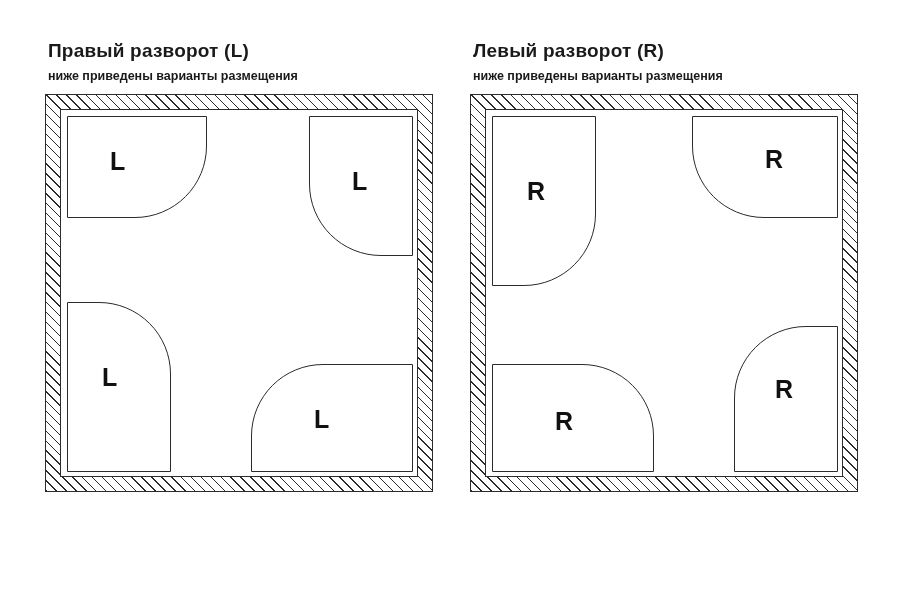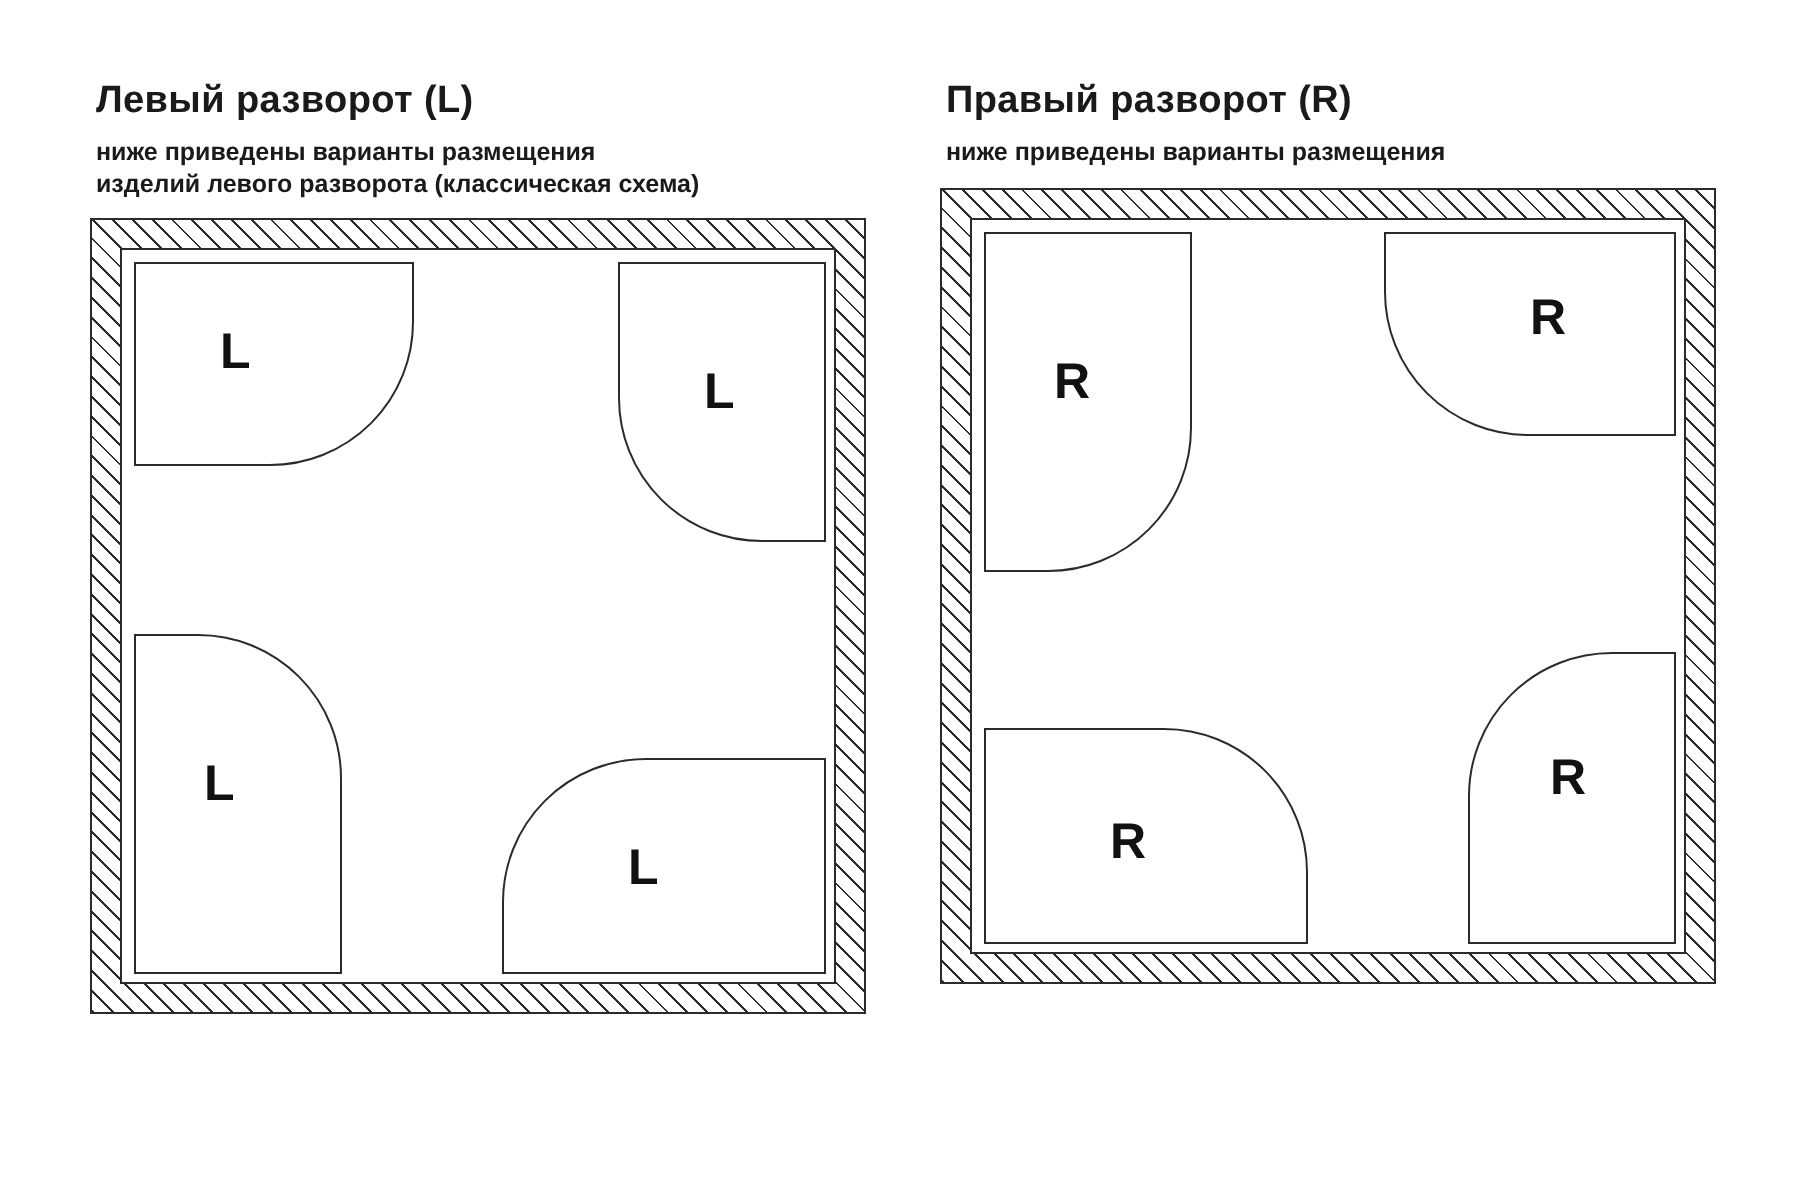--- a/index.html
+++ b/index.html
@@ -95,24 +95,23 @@
     height: 0px;
     background: transparent;
   }
 </style>
 </head>
 <body>
 
 <div class="page">
 
   <div class="panel panel-left">
-    <div class="panel-title">Левый разворот (L)</div>
+    <div class="panel-title">Правый разворот (L)</div>
     <div class="panel-sub">
       <span>ниже приведены варианты размещения</span>
-      <span>изделий левого разворота (классическая схема)</span>
     </div>
 
     <div class="room">
       <div class="room-inner">
 
         <div class="fixture r-br" style="left:6px; top:6px; width:140px; height:102px;">
           <span class="fx-label" style="left:42px; top:32px;">L</span>
         </div>
 
         <div class="fixture r-bl" style="left:248px; top:6px; width:104px; height:140px;">
@@ -125,21 +124,21 @@
 
         <div class="fixture r-tl" style="left:190px; top:254px; width:162px; height:108px;">
           <span class="fx-label" style="left:62px; top:42px;">L</span>
         </div>
 
       </div>
     </div>
   </div>
 
   <div class="panel panel-right">
-    <div class="panel-title">Правый разворот (R)</div>
+    <div class="panel-title">Левый разворот (R)</div>
     <div class="panel-sub">
       <span>ниже приведены варианты размещения</span>
     </div>
 
     <div class="room">
       <div class="room-inner">
 
         <div class="fixture r-br" style="left:6px; top:6px; width:104px; height:170px;">
           <span class="fx-label" style="left:34px; top:62px;">R</span>
         </div>

